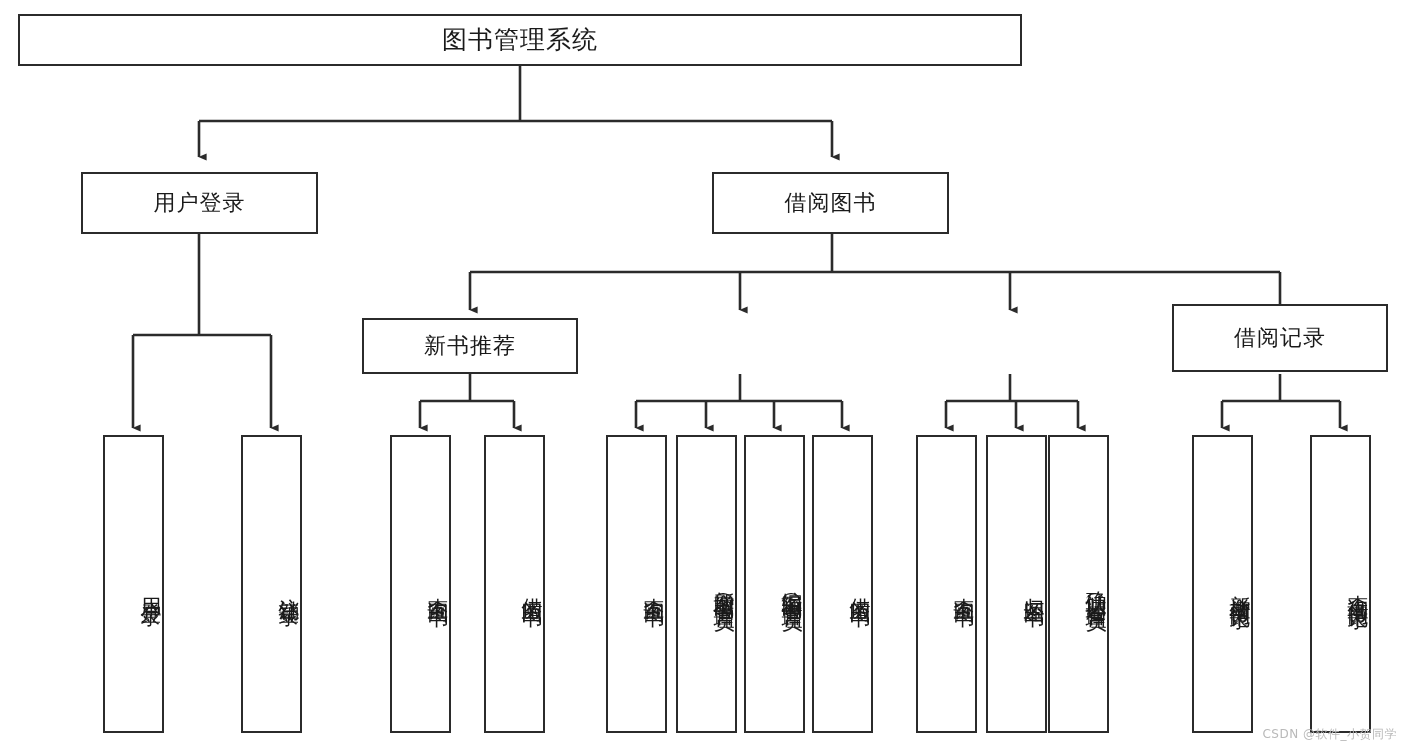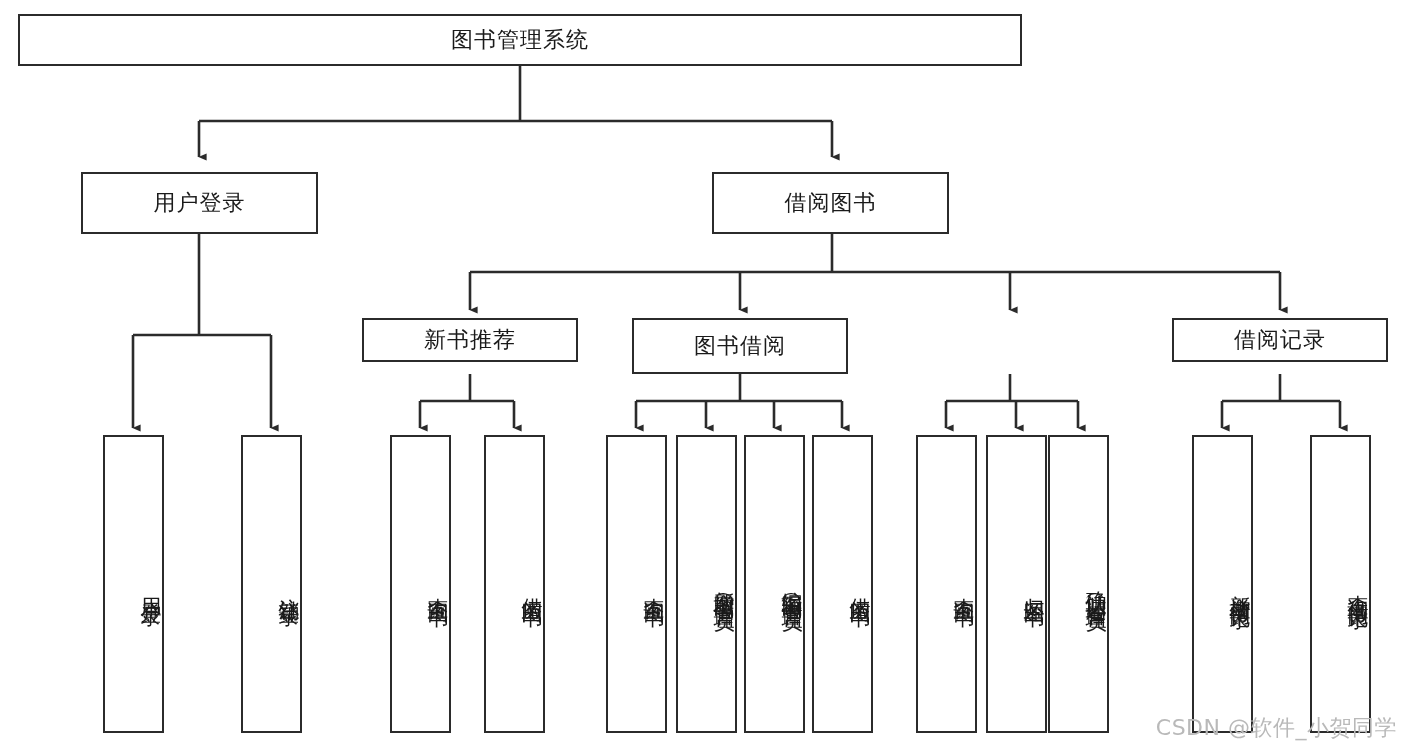--- a/index.html
+++ b/index.html
@@ -36,21 +36,21 @@
     justify-content: center;
     color: #1a1a1a;
   }
   .node.horiz {
     font-size: 22px;
     letter-spacing: 1px;
     line-height: 1.2;
     white-space: nowrap;
   }
   .node.root {
-    font-size: 22px;
+    font-size: 25px;
   }
   .node.leaf {
     font-size: 21px;
     line-height: 1.14;
     writing-mode: vertical-rl;
     text-orientation: upright;
     align-items: flex-start;
     justify-content: center;
     padding-top: 6px;
     letter-spacing: 3px;
@@ -59,21 +59,21 @@
   .node.leaf .leaf-text {
     writing-mode: vertical-rl;
     text-orientation: upright;
     display: block;
     max-height: 100%;
   }
   .watermark {
     position: absolute;
     right: 8px;
     bottom: 4px;
-    font-size: 22px;
+    font-size: 12px;
     color: #b9b9b9;
     white-space: nowrap;
     letter-spacing: 0.5px;
   }
 </style>
 </head>
 <body>
 
 <div id="diagram-root">
 
@@ -131,27 +131,24 @@
     <span>图书管理系统</span>
   </div>
 
   <div class="node horiz" style="left:81px; top:172px; width:237px; height:62px;">
     <span>用户登录</span>
   </div>
   <div class="node horiz" style="left:712px; top:172px; width:237px; height:62px;">
     <span>借阅图书</span>
   </div>
 
-  <div class="node horiz" style="left:362px; top:318px; width:216px; height:44px;">
+  <div class="node horiz" style="left:362px; top:318px; width:216px; height:56px;">
     <span>新书推荐</span>
   </div>
-  <div class="node horiz" style="left:632px; top:318px; width:216px; height:56px;">
-    <span>图书借阅</span>
-  </div>
-  <div class="node horiz" style="left:1172px; top:318px; width:216px; height:44px;">
+  <div class="node horiz" style="left:1172px; top:304px; width:216px; height:68px;">
     <span>借阅记录</span>
   </div>
 
   <div class="node leaf" style="left:103px; top:435px; width:61px; height:298px;">
     <span class="leaf-text">用户登录</span>
   </div>
   <div class="node leaf" style="left:241px; top:435px; width:61px; height:298px;">
     <span class="leaf-text">注销登录</span>
   </div>
 

